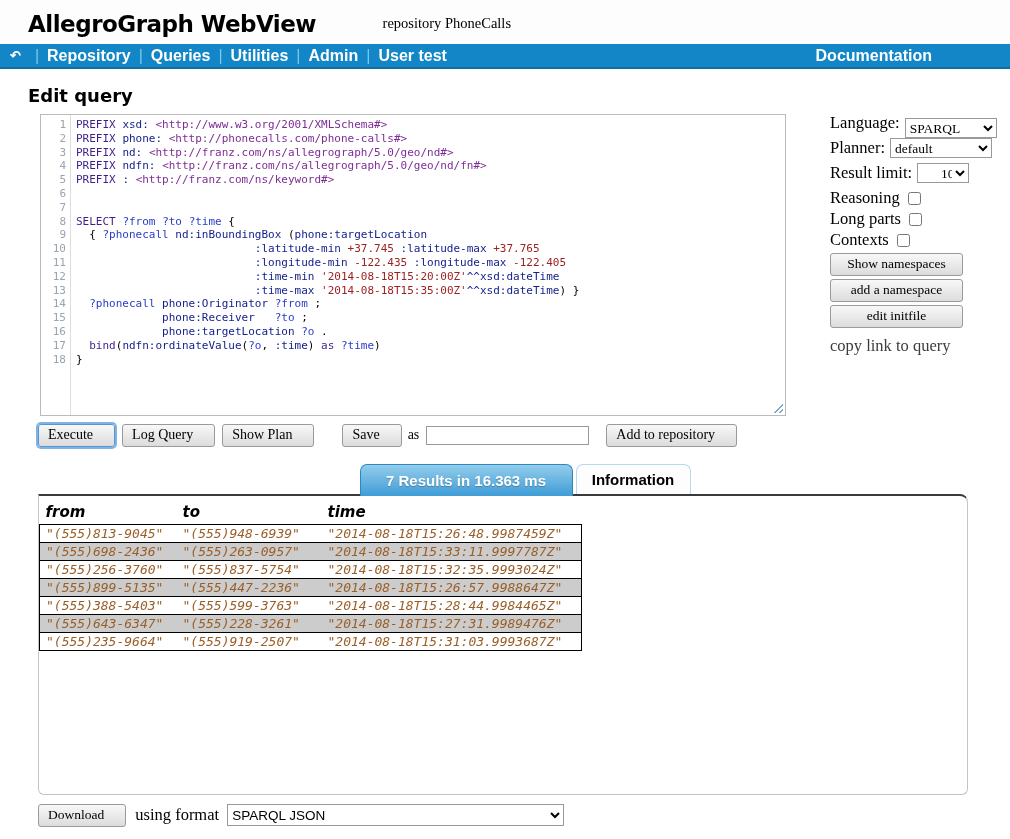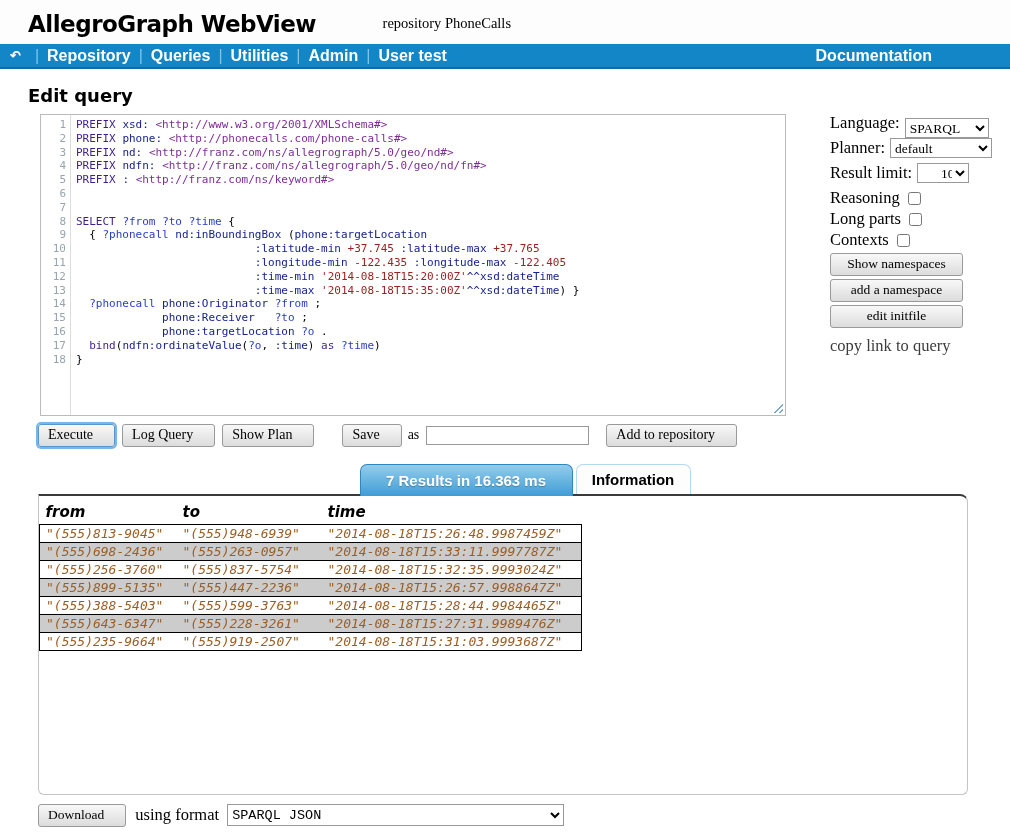--- a/index.html
+++ b/index.html
@@ -119,21 +119,21 @@
   .results-table tbody tr:last-child td { border-bottom:1px solid #000; }
   .results-table tbody tr:nth-child(even) { background:#cccccc; }
   .col-from { min-width:137px; }
   .col-to   { min-width:145px; }
   .col-time { min-width:260px; }
 
   
   .download-row { margin:8px 0 0 38px; display:flex; align-items:center; font-family:"Liberation Serif", serif; font-size:16.5px; height:24px; }
   .btn-download { font-size:13.5px; }
   .fmt-label { margin:0 8px 0 9px; }
-  .fmt-select { width:337px; height:22px; font-family:Liberation Mono, monospace; font-size:13.5px; border:1px solid #999; background:#fff; }
+  .fmt-select { width:337px; height:22px; font-family:Liberation Sans, sans-serif; font-size:13.5px; border:1px solid #999; background:#fff; }
 </style>
 </head>
 <body>
 
 <div class="header">
   <span class="app-title">AllegroGraph WebView</span>
   <span class="repo-line">
     <span>repository</span>
     <span>PhoneCalls</span>
   </span>
@@ -179,21 +179,21 @@
       <div class="cl">17</div>
       <div class="cl">18</div>
     </div>
   <div class="code"><div class="cl"><span class="tk-kw">PREFIX</span><span class="tk-pl"> </span><span class="tk-pn">xsd:</span><span class="tk-pl"> </span><span class="tk-url">&lt;http://www.w3.org/2001/XMLSchema#&gt;</span></div><div class="cl"><span class="tk-kw">PREFIX</span><span class="tk-pl"> </span><span class="tk-pn">phone:</span><span class="tk-pl"> </span><span class="tk-url">&lt;http://phonecalls.com/phone-calls#&gt;</span></div><div class="cl"><span class="tk-kw">PREFIX</span><span class="tk-pl"> </span><span class="tk-pn">nd:</span><span class="tk-pl"> </span><span class="tk-url">&lt;http://franz.com/ns/allegrograph/5.0/geo/nd#&gt;</span></div><div class="cl"><span class="tk-kw">PREFIX</span><span class="tk-pl"> </span><span class="tk-pn">ndfn:</span><span class="tk-pl"> </span><span class="tk-url">&lt;http://franz.com/ns/allegrograph/5.0/geo/nd/fn#&gt;</span></div><div class="cl"><span class="tk-kw">PREFIX</span><span class="tk-pl"> </span><span class="tk-pn">:</span><span class="tk-pl"> </span><span class="tk-url">&lt;http://franz.com/ns/keyword#&gt;</span></div><div class="cl">&nbsp;</div><div class="cl">&nbsp;</div><div class="cl"><span class="tk-kw">SELECT</span><span class="tk-pl"> </span><span class="tk-var">?from</span><span class="tk-pl"> </span><span class="tk-var">?to</span><span class="tk-pl"> </span><span class="tk-var">?time</span><span class="tk-pl"> {</span></div><div class="cl"><span class="tk-pl">  { </span><span class="tk-var">?phonecall</span><span class="tk-pl"> </span><span class="tk-pn">nd:inBoundingBox</span><span class="tk-pl"> (</span><span class="tk-pn">phone:targetLocation</span></div><div class="cl"><span class="tk-pl">                           </span><span class="tk-pn">:latitude-min</span><span class="tk-pl"> </span><span class="tk-num">+37.745</span><span class="tk-pl"> </span><span class="tk-pn">:latitude-max</span><span class="tk-pl"> </span><span class="tk-num">+37.765</span></div><div class="cl"><span class="tk-pl">                           </span><span class="tk-pn">:longitude-min</span><span class="tk-pl"> </span><span class="tk-num">-122.435</span><span class="tk-pl"> </span><span class="tk-pn">:longitude-max</span><span class="tk-pl"> </span><span class="tk-num">-122.405</span></div><div class="cl"><span class="tk-pl">                           </span><span class="tk-pn">:time-min</span><span class="tk-pl"> </span><span class="tk-str">'2014-08-18T15:20:00Z'</span><span class="tk-pn">^^xsd:dateTime</span></div><div class="cl"><span class="tk-pl">                           </span><span class="tk-pn">:time-max</span><span class="tk-pl"> </span><span class="tk-str">'2014-08-18T15:35:00Z'</span><span class="tk-pn">^^xsd:dateTime</span><span class="tk-pl">) }</span></div><div class="cl"><span class="tk-pl">  </span><span class="tk-var">?phonecall</span><span class="tk-pl"> </span><span class="tk-pn">phone:Originator</span><span class="tk-pl"> </span><span class="tk-var">?from</span><span class="tk-pl"> ;</span></div><div class="cl"><span class="tk-pl">             </span><span class="tk-pn">phone:Receiver</span><span class="tk-pl">   </span><span class="tk-var">?to</span><span class="tk-pl"> ;</span></div><div class="cl"><span class="tk-pl">             </span><span class="tk-pn">phone:targetLocation</span><span class="tk-pl"> </span><span class="tk-var">?o</span><span class="tk-pl"> .</span></div><div class="cl"><span class="tk-pl">  </span><span class="tk-kw">bind</span><span class="tk-pl">(</span><span class="tk-pn">ndfn:ordinateValue</span><span class="tk-pl">(</span><span class="tk-var">?o</span><span class="tk-pl">, </span><span class="tk-pn">:time</span><span class="tk-pl">) </span><span class="tk-kw">as</span><span class="tk-pl"> </span><span class="tk-var">?time</span><span class="tk-pl">)</span></div><div class="cl"><span class="tk-pl">}</span></div></div>
   <div class="resize-handle"></div>
 </div>
 
 <div class="right-panel">
   <div class="ctl-row">
     <span>Language:</span>
-    <select style="width:84px;margin-top:10px;">
+    <select style="width:92px;margin-top:10px;">
       <option>SPARQL</option>
     </select>
   </div>
   <div class="ctl-row">
     <span>Planner:</span>
     <select style="width:102px;">
       <option>default</option>
     </select>
   </div>
   <div class="ctl-row">

